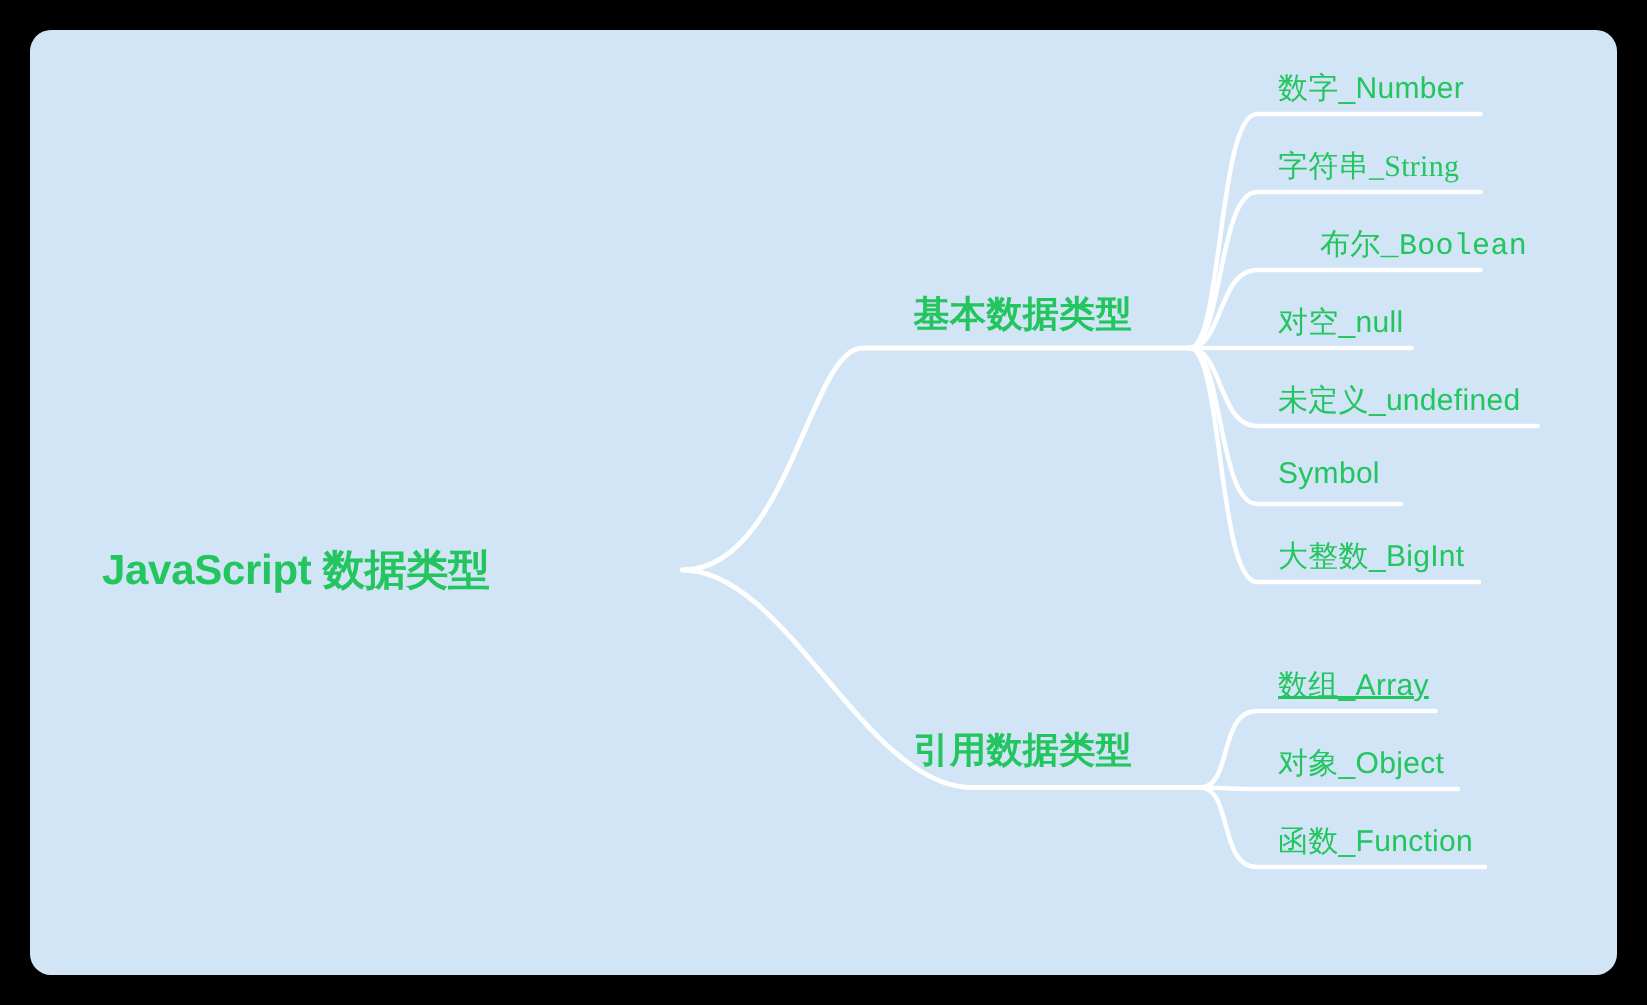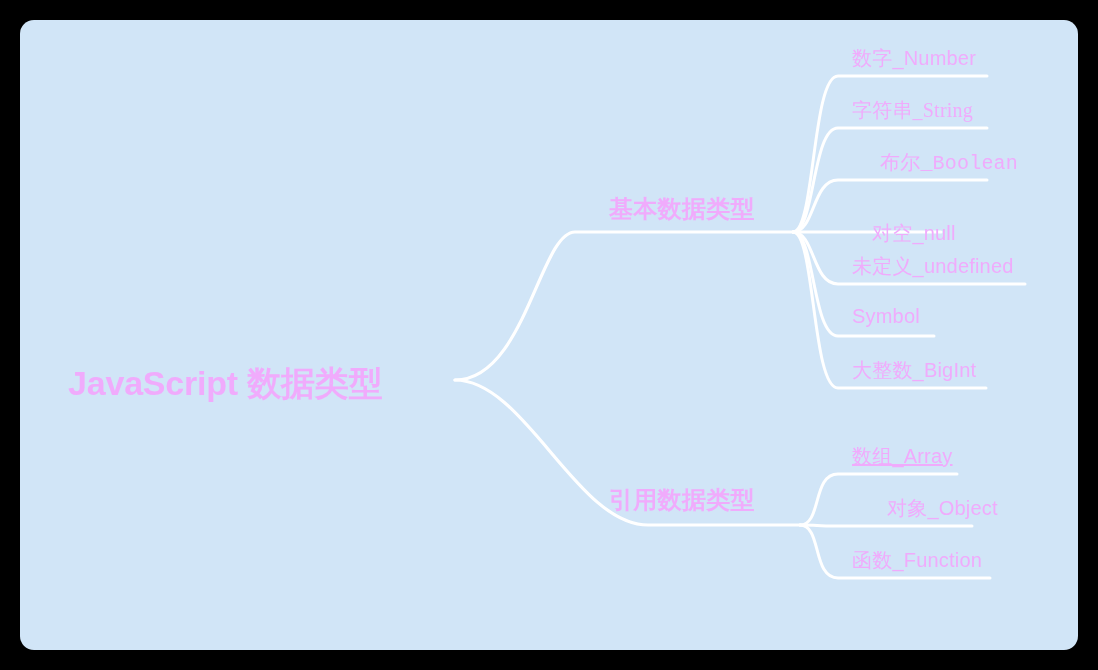--- a/index.html
+++ b/index.html
@@ -32,24 +32,24 @@
     position: absolute;
     left: 0;
     top: 0;
     width: 1098px;
     height: 670px;
     pointer-events: none;
   }
   .node {
     position: absolute;
     white-space: nowrap;
-    color: #f0abfc;
+    color: #22c55e;
   }
   .root-node {
-    font-size: 34px;
+    font-size: 28px;
     font-weight: bold;
     letter-spacing: -0.2px;
     left: 68px;
     top: 361px;
   }
   .branch-node {
     font-size: 24px;
     font-weight: bold;
     letter-spacing: 0.3px;
   }
@@ -81,22 +81,22 @@
         <path d="M 800 525 C 822 525, 812 578, 838 578 L 990 578" stroke-width="3"></path>
       </g>
   </svg>
 
   <div id="nodes">
       <div class="node root-node" style="left: 68px; top: 361px;">JavaScript 数据类型</div>
       <div class="node branch-node" style="left: 609px; top: 193px;">基本数据类型</div>
       <div class="node leaf-node" style="left: 852px; top: 45px;">数字_Number</div>
       <div class="node leaf-node" style="left: 852px; top: 97px; font-family: Liberation Serif, serif;">字符串_String</div>
       <div class="node leaf-node" style="left: 880px; top: 149px; font-family: Liberation Mono, monospace;">布尔_Boolean</div>
-      <div class="node leaf-node" style="left: 872px; top: 201px; margin-top: 19px;">对空_null</div>
+      <div class="node leaf-node" style="left: 852px; top: 201px;">对空_null</div>
       <div class="node leaf-node" style="left: 852px; top: 253px;">未定义_undefined</div>
       <div class="node leaf-node" style="left: 852px; top: 305px;">Symbol</div>
       <div class="node leaf-node" style="left: 852px; top: 357px;">大整数_BigInt</div>
       <div class="node branch-node" style="left: 609px; top: 484px;">引用数据类型</div>
       <div class="node leaf-node" style="left: 852px; top: 443px; text-decoration: underline;">数组_Array</div>
-      <div class="node leaf-node" style="left: 852px; top: 495px; margin-left: 35px;">对象_Object</div>
+      <div class="node leaf-node" style="left: 852px; top: 495px;">对象_Object</div>
       <div class="node leaf-node" style="left: 852px; top: 547px;">函数_Function</div>
     </div>
 </div>
 
 </body></html>

